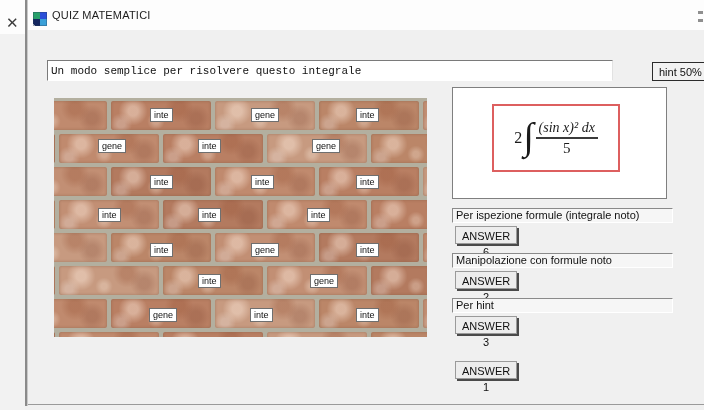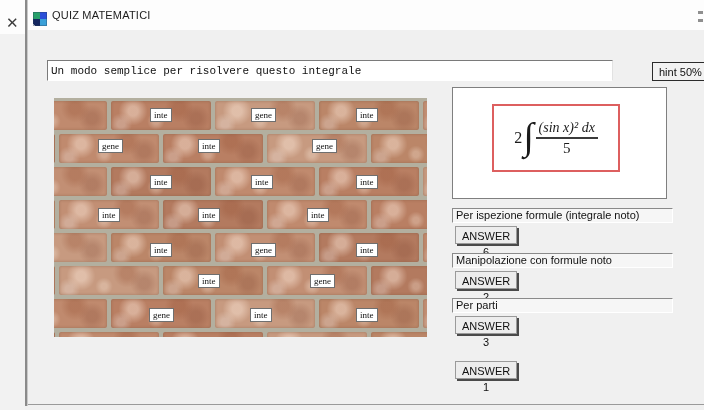--- a/index.html
+++ b/index.html
@@ -39,21 +39,21 @@
   .brick-wall{position:absolute;left:54px;top:98px;width:373px;height:239px;background:#b3af9f;overflow:hidden;}
   .brick{position:absolute;height:29px;width:100px;border-radius:2px;
     background-image:
       radial-gradient(circle at 22% 35%, rgba(255,235,220,.45) 0 6%, transparent 18%),
       radial-gradient(circle at 68% 25%, rgba(150,80,50,.30) 0 8%, transparent 20%),
       radial-gradient(circle at 45% 70%, rgba(255,240,225,.30) 0 5%, transparent 15%),
       radial-gradient(circle at 85% 60%, rgba(120,60,40,.22) 0 6%, transparent 16%),
       radial-gradient(circle at 10% 80%, rgba(255,255,255,.25) 0 4%, transparent 12%);
     box-shadow:0 0 3px rgba(90,60,40,.35) inset;}
   .brick-label{position:absolute;background:#ffffff;border:1px solid #6f6f6f;font-size:9px;line-height:12px;
-    padding:0 3px;color:#111;white-space:nowrap;cursor:default;font-family:Liberation Serif, serif;}
+    padding:0 3px;color:#111;white-space:nowrap;cursor:default;}
 
   
   .formula-panel{position:absolute;left:452px;top:87px;width:215px;height:112px;background:#ffffff;border:1px solid #7f7f7f;box-sizing:border-box;}
   .formula-redbox{position:absolute;left:39px;top:16px;width:128px;height:68px;border:2px solid #dd5f5f;box-sizing:border-box;
     display:flex;align-items:center;justify-content:center;font-family:"Liberation Serif", serif;color:#1a1a1a;}
   .f-coef{font-size:16px;margin-right:1px;}
   .f-int{font-size:38px;font-weight:400;line-height:38px;margin:0 2px 4px 0;}
   .f-frac{display:inline-block;text-align:center;}
   .f-num{font-size:14px;font-style:italic;padding:0 3px 1px 3px;border-bottom:2px solid #3a3a3a;}
   .f-den{font-size:15px;padding-top:1px;}
@@ -163,18 +163,18 @@
       </span>
     </div>
   </div>
 
   <div class="ans-field" style="top:208px">Per ispezione formule (integrale noto)</div>
   <button class="ans-btn" style="top:226px">ANSWER 6</button>
 
   <div class="ans-field" style="top:253px">Manipolazione con formule noto</div>
   <button class="ans-btn" style="top:271px">ANSWER 2</button>
 
-  <div class="ans-field" style="top:298px">Per parti</div>
+  <div class="ans-field" style="top:298px">Per hint</div>
   <button class="ans-btn" style="top:316px">ANSWER 3</button>
 
   <button class="ans-btn" style="top:361px">ANSWER 1</button>
 
 </div>
 
 </body></html>

